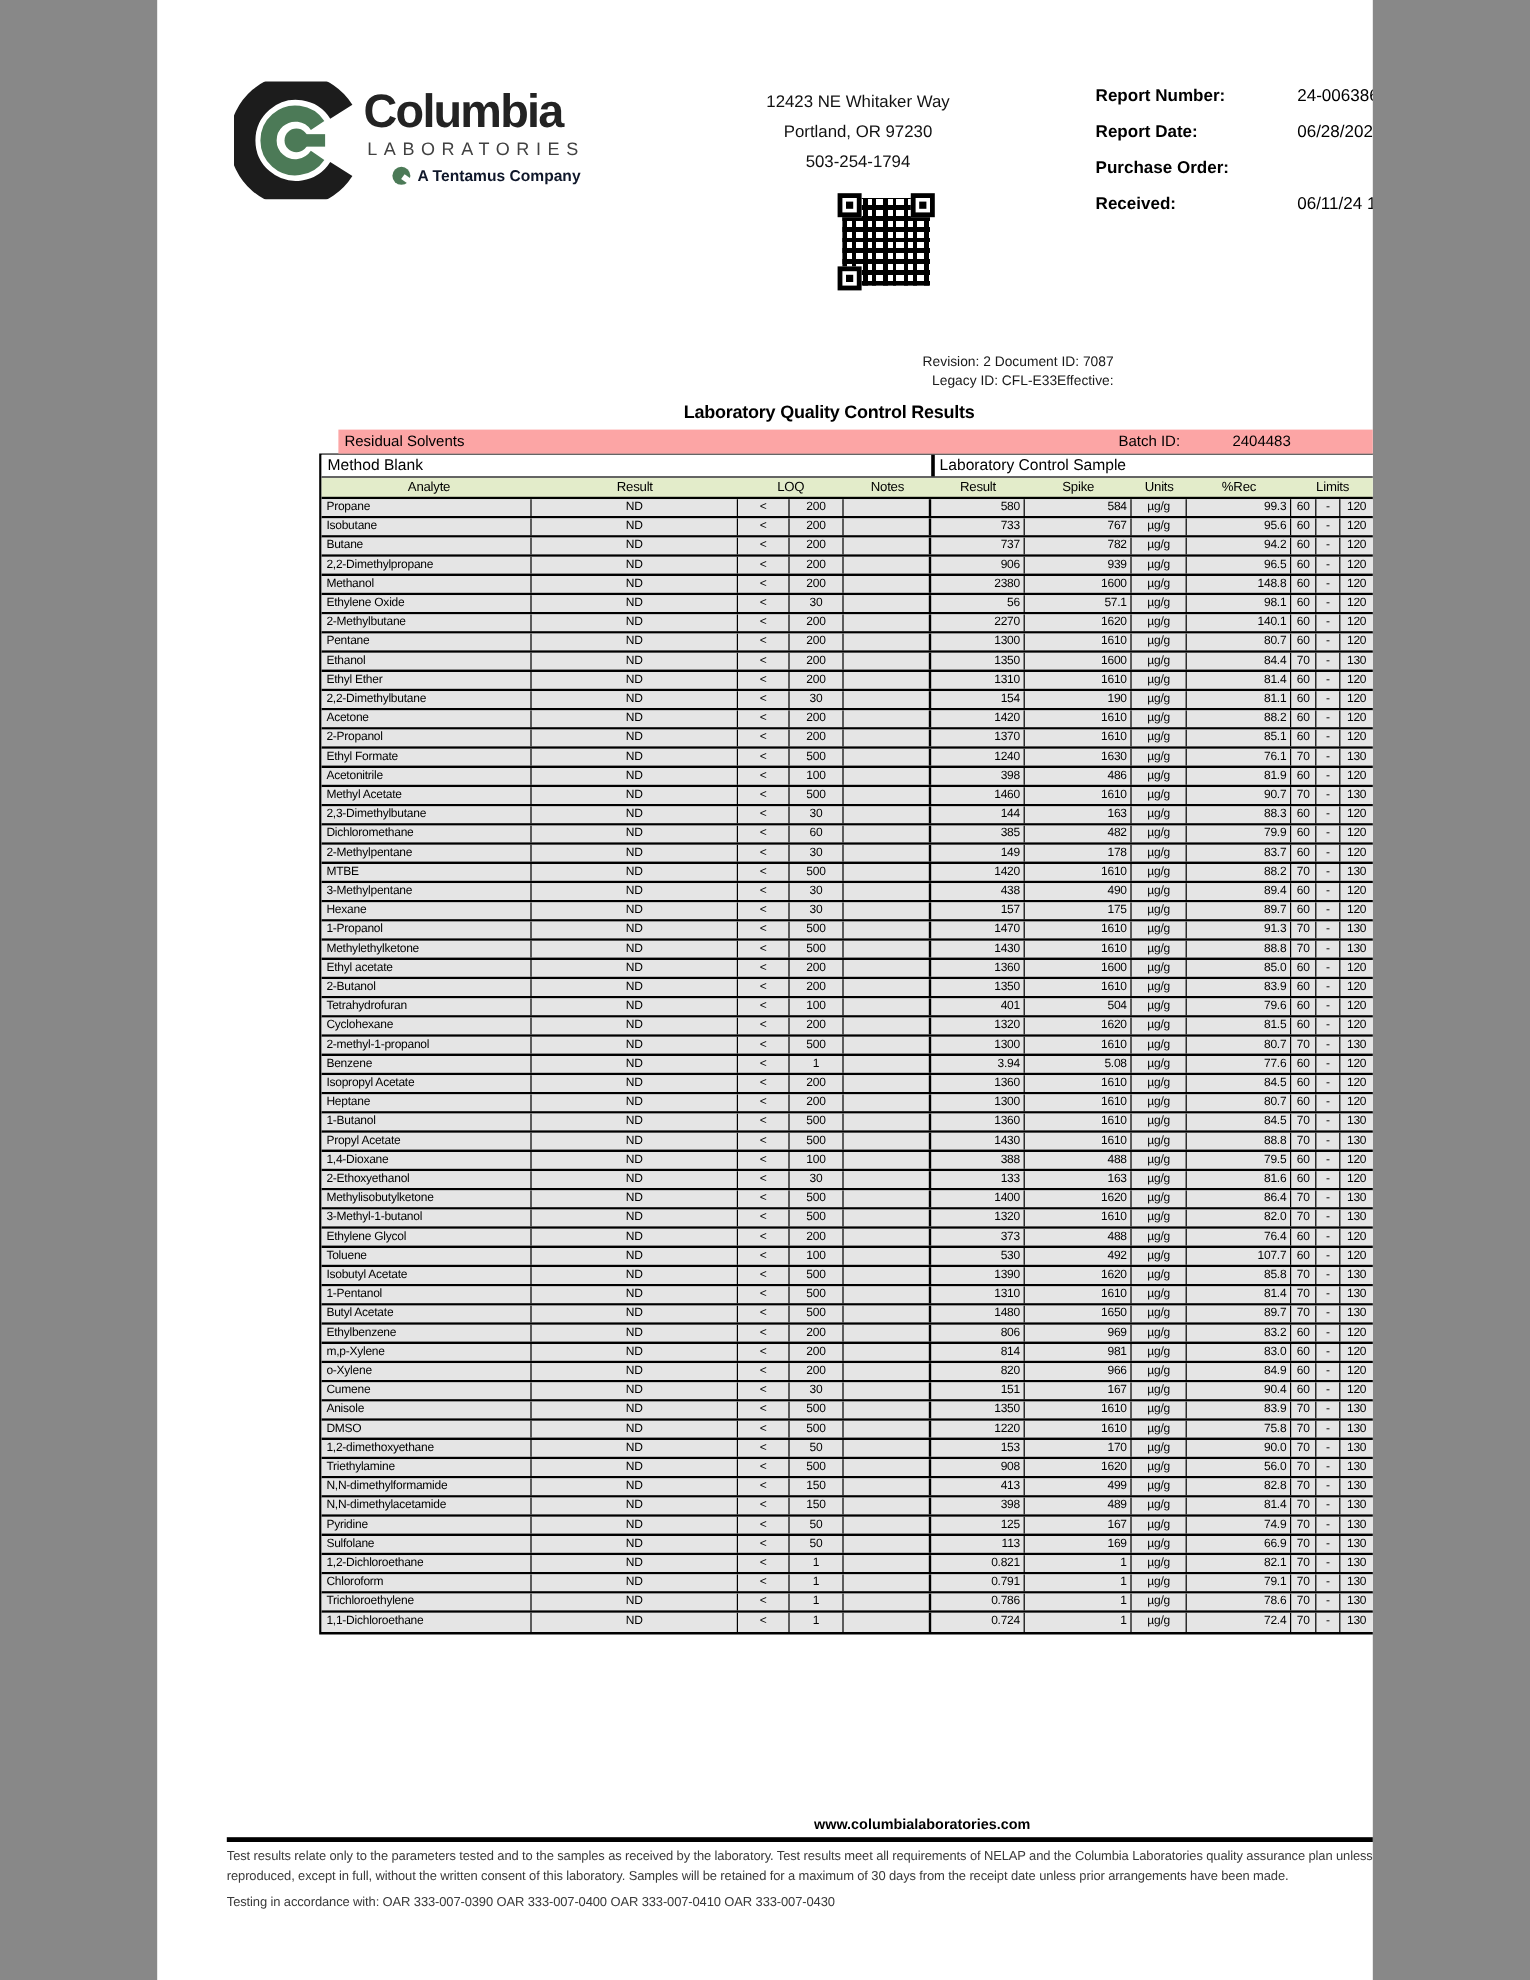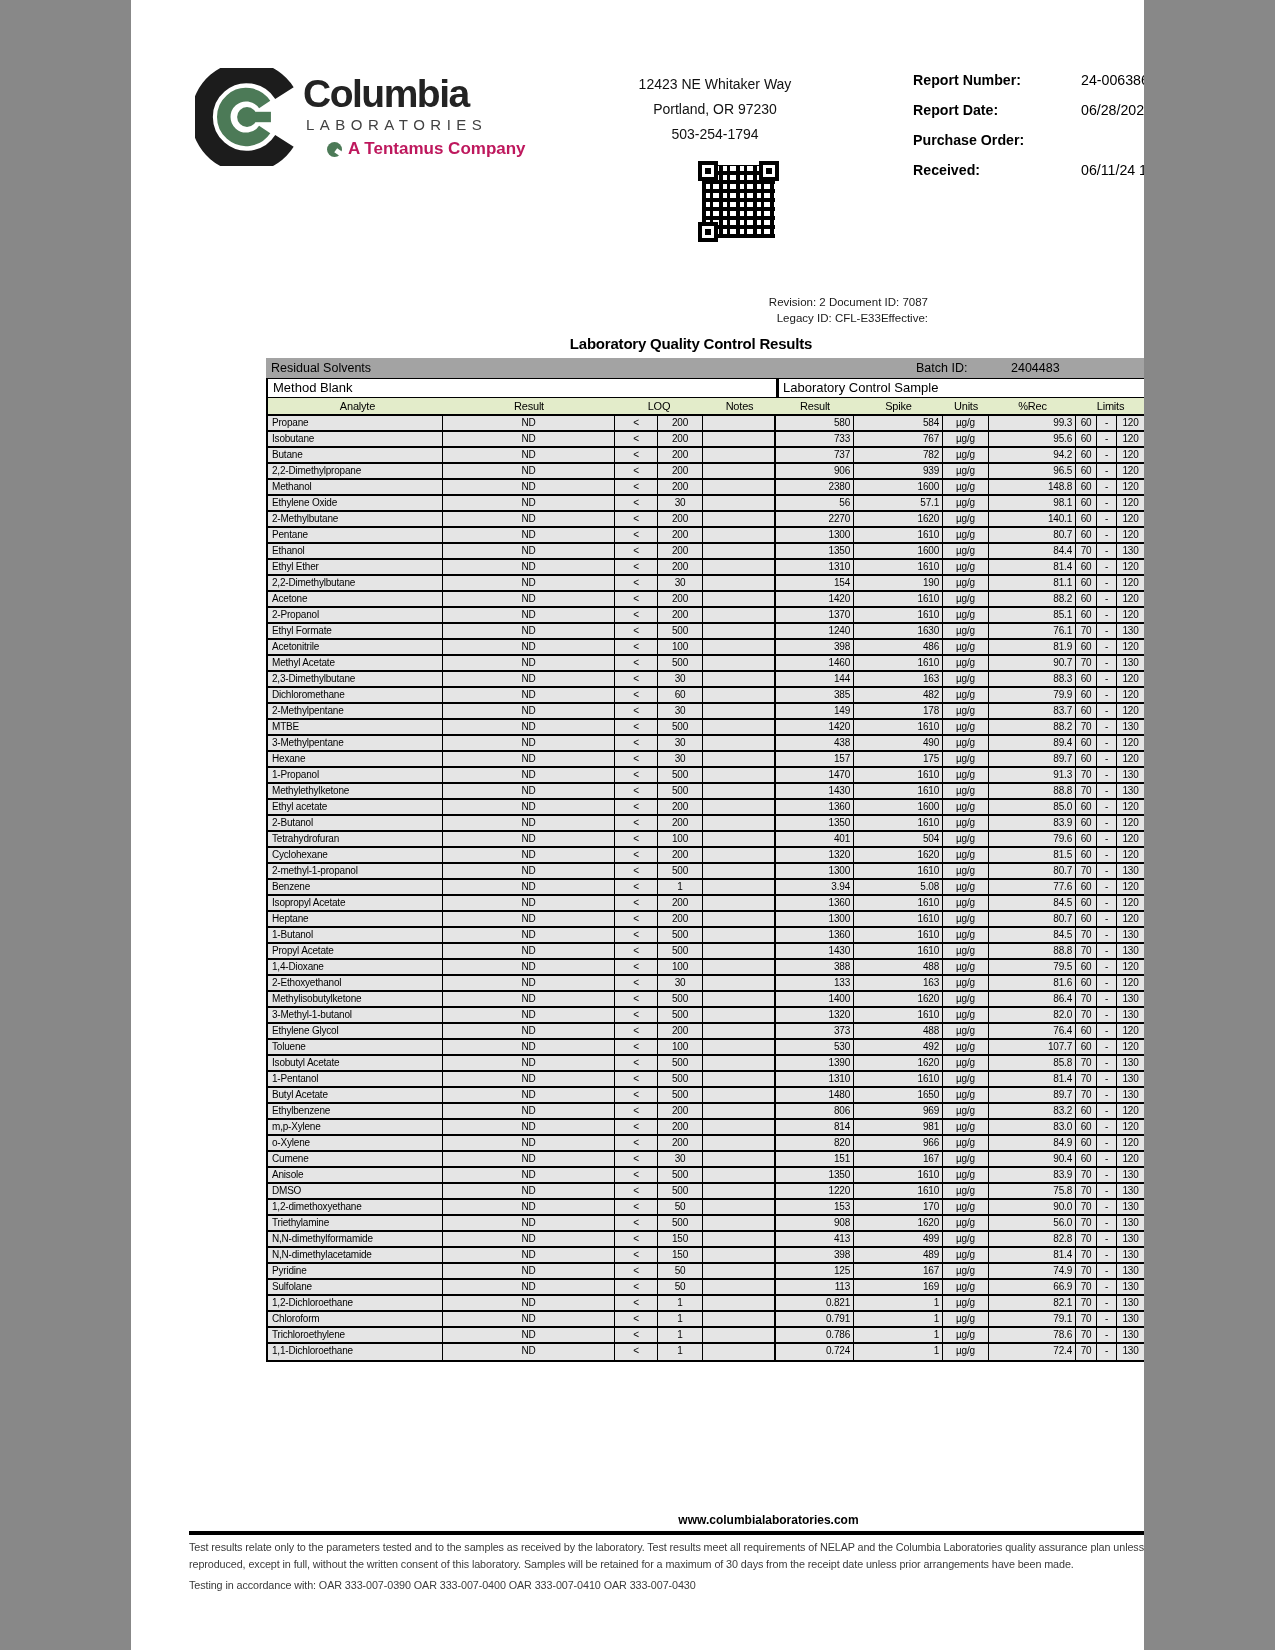--- a/index.html
+++ b/index.html
@@ -10,41 +10,41 @@
     margin:0 auto;
   }
   
   .logo-mark { position:absolute; left:64px; top:68px; width:104px; height:98px; }
   .logo-text { position:absolute; left:172px; top:74px; }
   .logo-word { font-size:39px; font-weight:bold; letter-spacing:-1.5px; color:#232323; line-height:40px;}
   .logo-sub  { font-size:15px; letter-spacing:5.5px; color:#414141; margin-top:2px; padding-left:3px;}
   .logo-tent { display:flex; align-items:center; gap:6px; margin-top:6px; padding-left:24px;}
   .logo-tent .turtle { width:15px; height:15px; border-radius:50%; background:#4c7a57; position:relative;}
   .logo-tent .turtle::after { content:""; position:absolute; left:8px; top:8px; width:8px; height:5px; background:#fff; transform:rotate(35deg);}
-  .logo-tent span { font-size:17px; font-weight:bold; color:#be185d; }
+  .logo-tent span { font-size:13px; font-weight:bold; color:#0f172a; }
   .addr { position:absolute; left:424px; top:72px; width:320px; text-align:center; font-size:14px; line-height:25px; color:#111;}
   .qr { position:absolute; left:567px; top:161px; width:81px; height:81px; background:#fff; }
   .qr .noise { position:absolute; inset:4px;
     background:
       repeating-linear-gradient(0deg,#000 0 4px,rgba(0,0,0,0) 4px 9px),
       repeating-linear-gradient(90deg,#000 0 4px,#fff 4px 8px, #000 8px 11px, #fff 11px 17px);
   }
   .qr .f { position:absolute; width:20px; height:20px; border:4px solid #000; background:#fff; }
   .qr .f::before { content:""; position:absolute; left:3px; top:3px; width:6px; height:6px; background:#000; }
   .qr .tl { left:0; top:0; } .qr .tr { right:0; top:0; } .qr .bl { left:0; bottom:0; }
   .report-info { position:absolute; left:782px; top:72px; width:420px; font-size:14.2px; }
   .ri-row { display:flex; height:30px; }
   .ri-label { width:168px; font-weight:bold; }
   .ri-value { }
   
   .revision { position:absolute; right:216px; top:294px; text-align:right; font-size:11.5px; line-height:16px; color:#1a1a1a; width:400px;}
   .doc-title { position:absolute; left:135px; top:335px; width:850px; text-align:center; font-size:15px; font-weight:bold; letter-spacing:-0.2px;}
   
   .tablewrap { position:absolute; left:135px; top:358px; width:940px; }
-  .greenbar { height:20px; background:#a3a3a3; position:relative; font-size:12.5px; line-height:20px; }
+  .greenbar { height:20px; background:#fca5a5; position:relative; font-size:12.5px; line-height:20px;margin-left:16px; }
   .greenbar .gb-left { position:absolute; left:5px; }
   .greenbar .gb-batch-label { position:absolute; left:650px; }
   .greenbar .gb-batch-value { position:absolute; left:745px; }
   .tablebox { border:2px solid #000; border-top:1.5px solid #000; }
   .band { height:19px; position:relative; font-size:13px; line-height:18px; border-bottom:1.5px solid #000; background:#fff;}
   .band .b-left { position:absolute; left:5px; }
   .band .b-right { position:absolute; left:515px; }
   .band .b-divider { position:absolute; left:508px; top:0; bottom:0; width:2.5px; background:#000; }
   .thead, .trow { display:grid; grid-template-columns:175px 172px 43px 45px 73px 78px 89px 46px 87px 21px 20px 28px 1fr; }
   .thead { height:18px; background:#e3ecca; font-size:11px; line-height:17px; border-bottom:2.5px solid #000; letter-spacing:-0.2px;}

